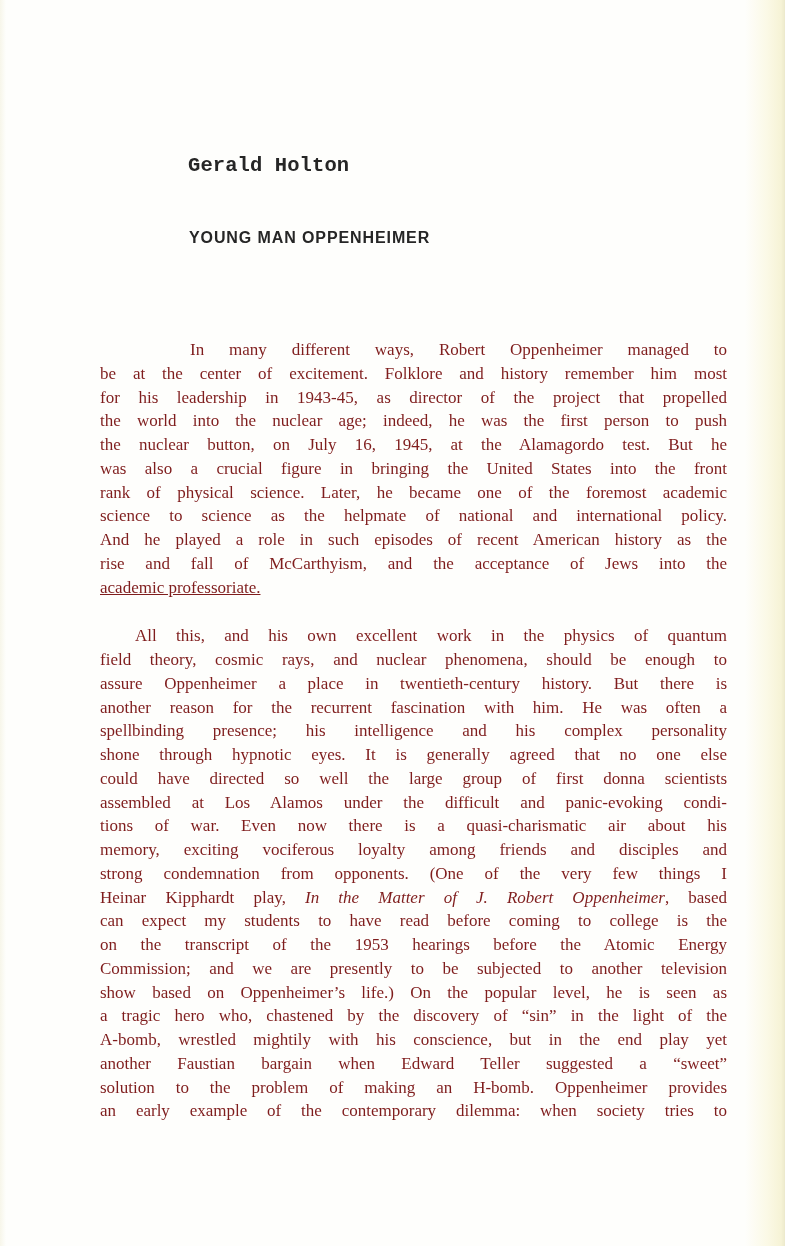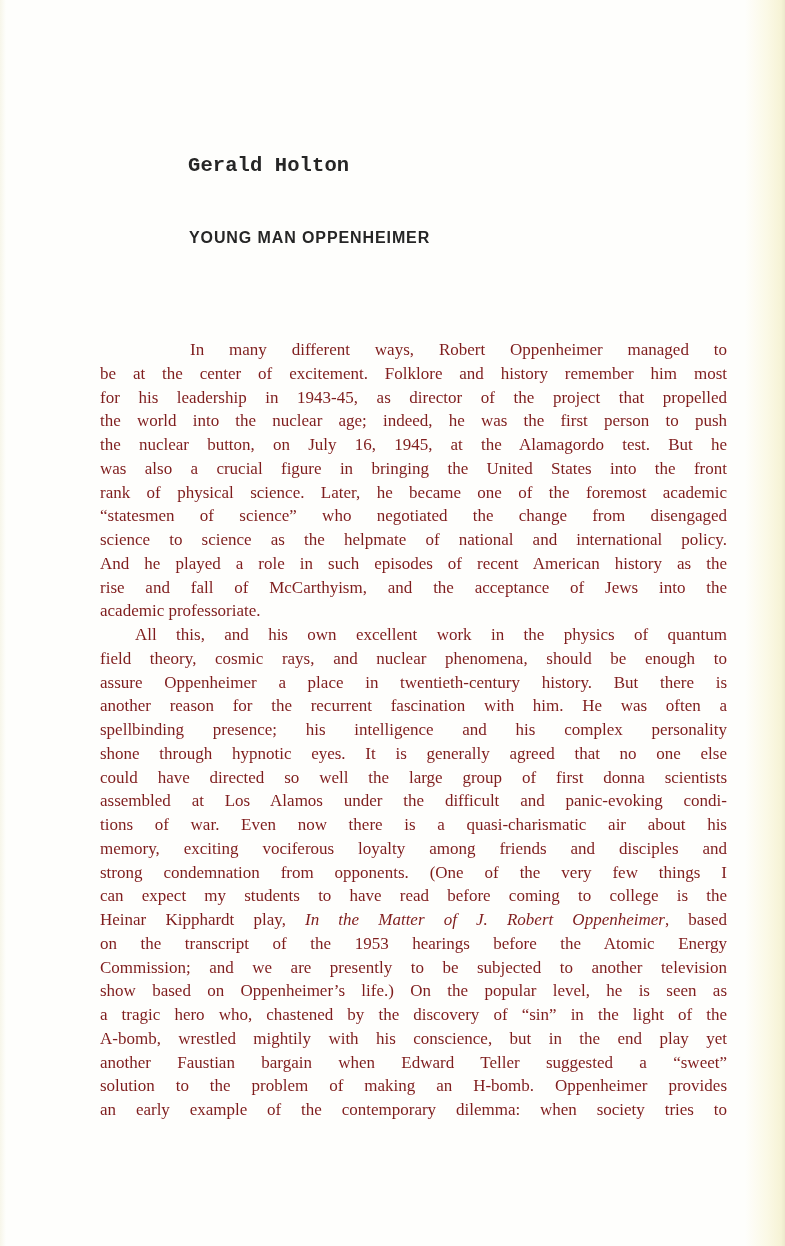--- a/index.html
+++ b/index.html
@@ -71,26 +71,28 @@
     }
     .line {
       display: block;
       text-align: justify;
       text-align-last: justify;
       white-space: nowrap;
       height: 23.75px;
     }
     .line.last {
       text-align-last: left;
+      text-decoration: underline;
     }
     .line.indent-first {
       padding-left: 90px;
     }
     .line.indent {
       padding-left: 35px;
+      margin-top: 25px;
     }
     .it {
       font-style: italic;
     }
   </style>
 </head>
 <body>
 
 <div class="left-shade"></div>
 <div class="page-shade"></div>
@@ -100,40 +102,39 @@
 
 <div class="body-text">
   <p class="para">
     <span class="line indent-first">In many different ways, Robert Oppenheimer managed to</span>
     <span class="line">be at the center of excitement. Folklore and history remember him most</span>
     <span class="line">for his leadership in 1943-45, as director of the project that propelled</span>
     <span class="line">the world into the nuclear age; indeed, he was the first person to push</span>
     <span class="line">the nuclear button, on July 16, 1945, at the Alamagordo test. But he</span>
     <span class="line">was also a crucial figure in bringing the United States into the front</span>
     <span class="line">rank of physical science. Later, he became one of the foremost academic</span>
-    <span class="line">“statesmen of science” who negotiated the change from disengaged</span>
     <span class="line">science to science as the helpmate of national and international policy.</span>
     <span class="line">And he played a role in such episodes of recent American history as the</span>
     <span class="line">rise and fall of McCarthyism, and the acceptance of Jews into the</span>
     <span class="line last">academic professoriate.</span>
   </p>
   <p class="para">
     <span class="line indent">All this, and his own excellent work in the physics of quantum</span>
     <span class="line">field theory, cosmic rays, and nuclear phenomena, should be enough to</span>
     <span class="line">assure Oppenheimer a place in twentieth-century history. But there is</span>
     <span class="line">another reason for the recurrent fascination with him. He was often a</span>
     <span class="line">spellbinding presence; his intelligence and his complex personality</span>
     <span class="line">shone through hypnotic eyes. It is generally agreed that no one else</span>
     <span class="line">could have directed so well the large group of first donna scientists</span>
     <span class="line">assembled at Los Alamos under the difficult and panic-evoking condi-</span>
     <span class="line">tions of war. Even now there is a quasi-charismatic air about his</span>
     <span class="line">memory, exciting vociferous loyalty among friends and disciples and</span>
     <span class="line">strong condemnation from opponents. (One of the very few things I</span>
+    <span class="line"><span>Heinar Kipphardt play, </span><span class="it">In the Matter of J. Robert Oppenheimer</span><span>, based</span></span>
     <span class="line">can expect my students to have read before coming to college is the</span>
-    <span class="line"><span>Heinar Kipphardt play, </span><span class="it">In the Matter of J. Robert Oppenheimer</span><span>, based</span></span>
     <span class="line">on the transcript of the 1953 hearings before the Atomic Energy</span>
     <span class="line">Commission; and we are presently to be subjected to another television</span>
     <span class="line">show based on Oppenheimer’s life.) On the popular level, he is seen as</span>
     <span class="line">a tragic hero who, chastened by the discovery of “sin” in the light of the</span>
     <span class="line">A-bomb, wrestled mightily with his conscience, but in the end play yet</span>
     <span class="line">another Faustian bargain when Edward Teller suggested a “sweet”</span>
     <span class="line">solution to the problem of making an H-bomb. Oppenheimer provides</span>
     <span class="line">an early example of the contemporary dilemma: when society tries to</span>
   </p>
 </div>

